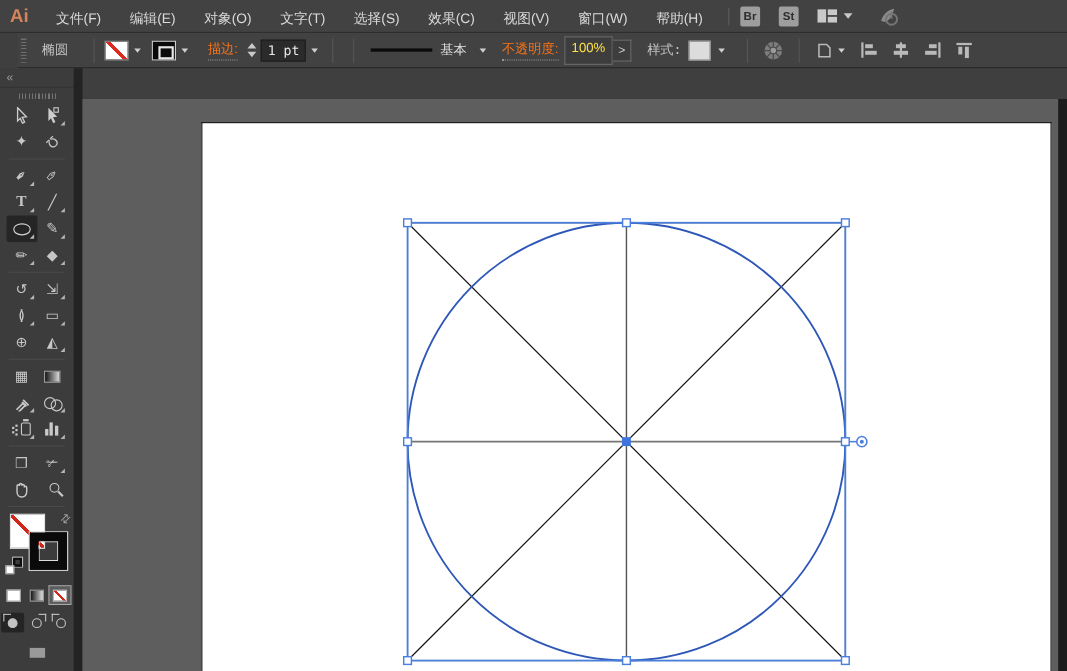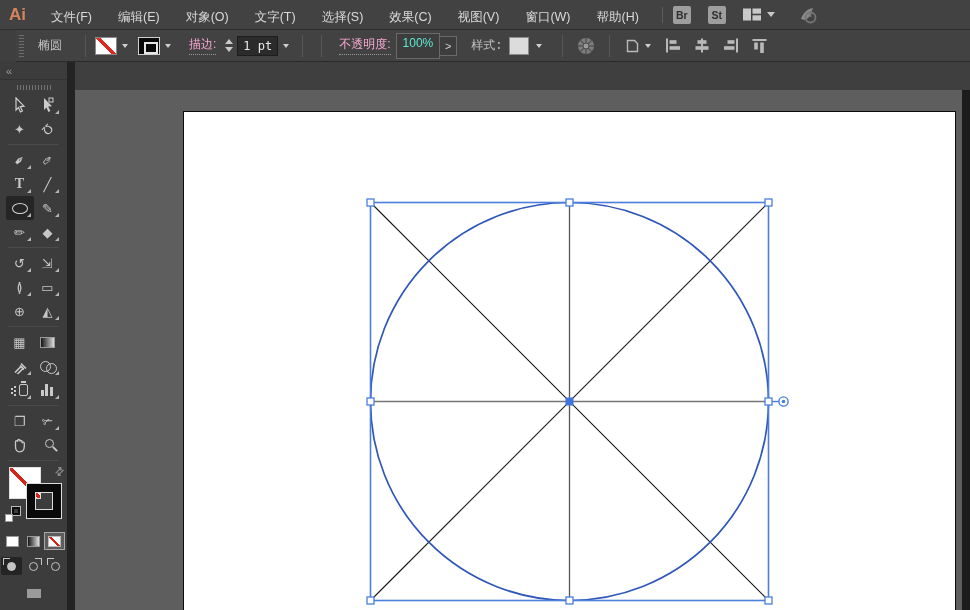--- a/index.html
+++ b/index.html
@@ -19,38 +19,38 @@
           border-top:5px solid #c9c9c9; display:inline-block; }
   .ws-wrap { display:flex; align-items:center; gap:6px; margin-right:22px; }
 
   
   .controlbar { position:absolute; left:16px; top:30px; width:970px; height:32px; background:#424242;
                 display:flex; align-items:center; border-bottom:1px solid #2a2a2a; }
   .grip-v { width:5px; height:22px; margin:0 6px 0 3px;
             background:repeating-linear-gradient(to bottom,#6e6e6e 0 1px,transparent 1px 3px); }
   .cb-label { color:#c2c2c2; font-size:12px; margin:0 14px 0 8px; }
   .cb-sep { width:1px; height:22px; background:#565656; margin:0 9px; }
-  .ulabel { color:#f9a8d4; font-size:12px; border-bottom:1px dotted #979797; padding-bottom:1px; margin:0 5px 0 8px; }
+  .ulabel { color:#f97316; font-size:12px; border-bottom:1px dotted #979797; padding-bottom:1px; margin:0 5px 0 8px; }
   .swatchbtn { display:flex; align-items:center; margin-right:6px; }
   .sw-none { width:22px; height:18px; background:#fff,; border:1px solid #8a8a8a;
              background:linear-gradient(45deg,#fff 44%,#dc2a1e 44%,#dc2a1e 56%,#fff 56%); }
   .sw-stroke { width:22px; height:18px; background:#0a0a0a; border:1px solid #cfcfcf; position:relative; }
   .sw-stroke::after { content:''; position:absolute; left:5px; top:4px; width:10px; height:8px; border:2px solid #e6e6e6; }
   .chevbox { width:15px; height:20px; display:flex; align-items:center; justify-content:center; }
   .chev-s { width:0; height:0; border-left:3.5px solid transparent; border-right:3.5px solid transparent;
             border-top:4.5px solid #cfcfcf; }
   .stepper { display:flex; flex-direction:column; gap:3px; margin:0 4px; }
   .st-up { width:0;height:0;border-left:4px solid transparent;border-right:4px solid transparent;border-bottom:5px solid #c9c9c9; }
   .st-dn { width:0;height:0;border-left:4px solid transparent;border-right:4px solid transparent;border-top:5px solid #c9c9c9; }
   .field { background:#2b2b2b; border:1px solid #1d1d1d; color:#e8e8e8; font-size:12px; height:20px;
            line-height:18px; padding:0 5px; min-width:40px; font-family:"DejaVu Sans Mono",monospace; }
   .cdrop { display:flex; align-items:center; gap:7px; margin:0 2px 0 6px; }
   .stroke-line { width:56px; height:3px; background:#0c0c0c; }
   .cdrop-label { color:#e0e0e0; font-size:12px; }
-  .field-light { background:#3d3d3d; border:1px solid #6a6a6a; color:#5eead4; font-size:12px;
+  .field-light { background:#3d3d3d; border:1px solid #6a6a6a; color:#fde047; font-size:12px;
                  height:26px; line-height:18px; padding:0 6px; min-width:44px; }
   .expand-btn { width:17px; height:20px; background:#3d3d3d; border:1px solid #6a6a6a; border-left:none;
                 color:#d5d5d5; font-size:11px; display:flex; align-items:center; justify-content:center; }
   .style-sw { width:20px; height:18px; background:#dcdcdc; border:1px solid #8a8a8a; margin-right:3px; }
   .align-row { display:flex; align-items:center; gap:13px; margin-left:10px; }
   .icon-svg { display:block; }
 
   
   .toolbar { position:absolute; left:0; top:62px; width:67px; height:548px; background:#3c3c3c; }
   .tb-gap { position:absolute; left:67px; top:62px; width:8px; height:548px; background:#232323; }
@@ -183,20 +183,27 @@
       <span class="st-up"></span>
       <span class="st-dn"></span>
     </span>
     <span class="field">1 pt</span>
     <span class="chevbox">
         <span class="chev-s"></span>
       </span>
     <span class="cb-sep"></span>
 
     <span class="cb-sep"></span>
+    <span class="cdrop">
+      <span class="stroke-line"></span>
+      <span class="cdrop-label">基本</span>
+      <span class="chevbox">
+          <span class="chev-s"></span>
+        </span>
+    </span>
 
     <span class="ulabel">不透明度:</span>
     <span class="field-light">100%</span>
     <span class="expand-btn">&gt;</span>
 
     <span class="cb-label" style="margin:0 6px 0 14px;font-family:Liberation Mono, monospace;">样式:</span>
     <span class="swatchbtn">
       <span class="style-sw"></span>
       <span class="chevbox">
           <span class="chev-s"></span>

